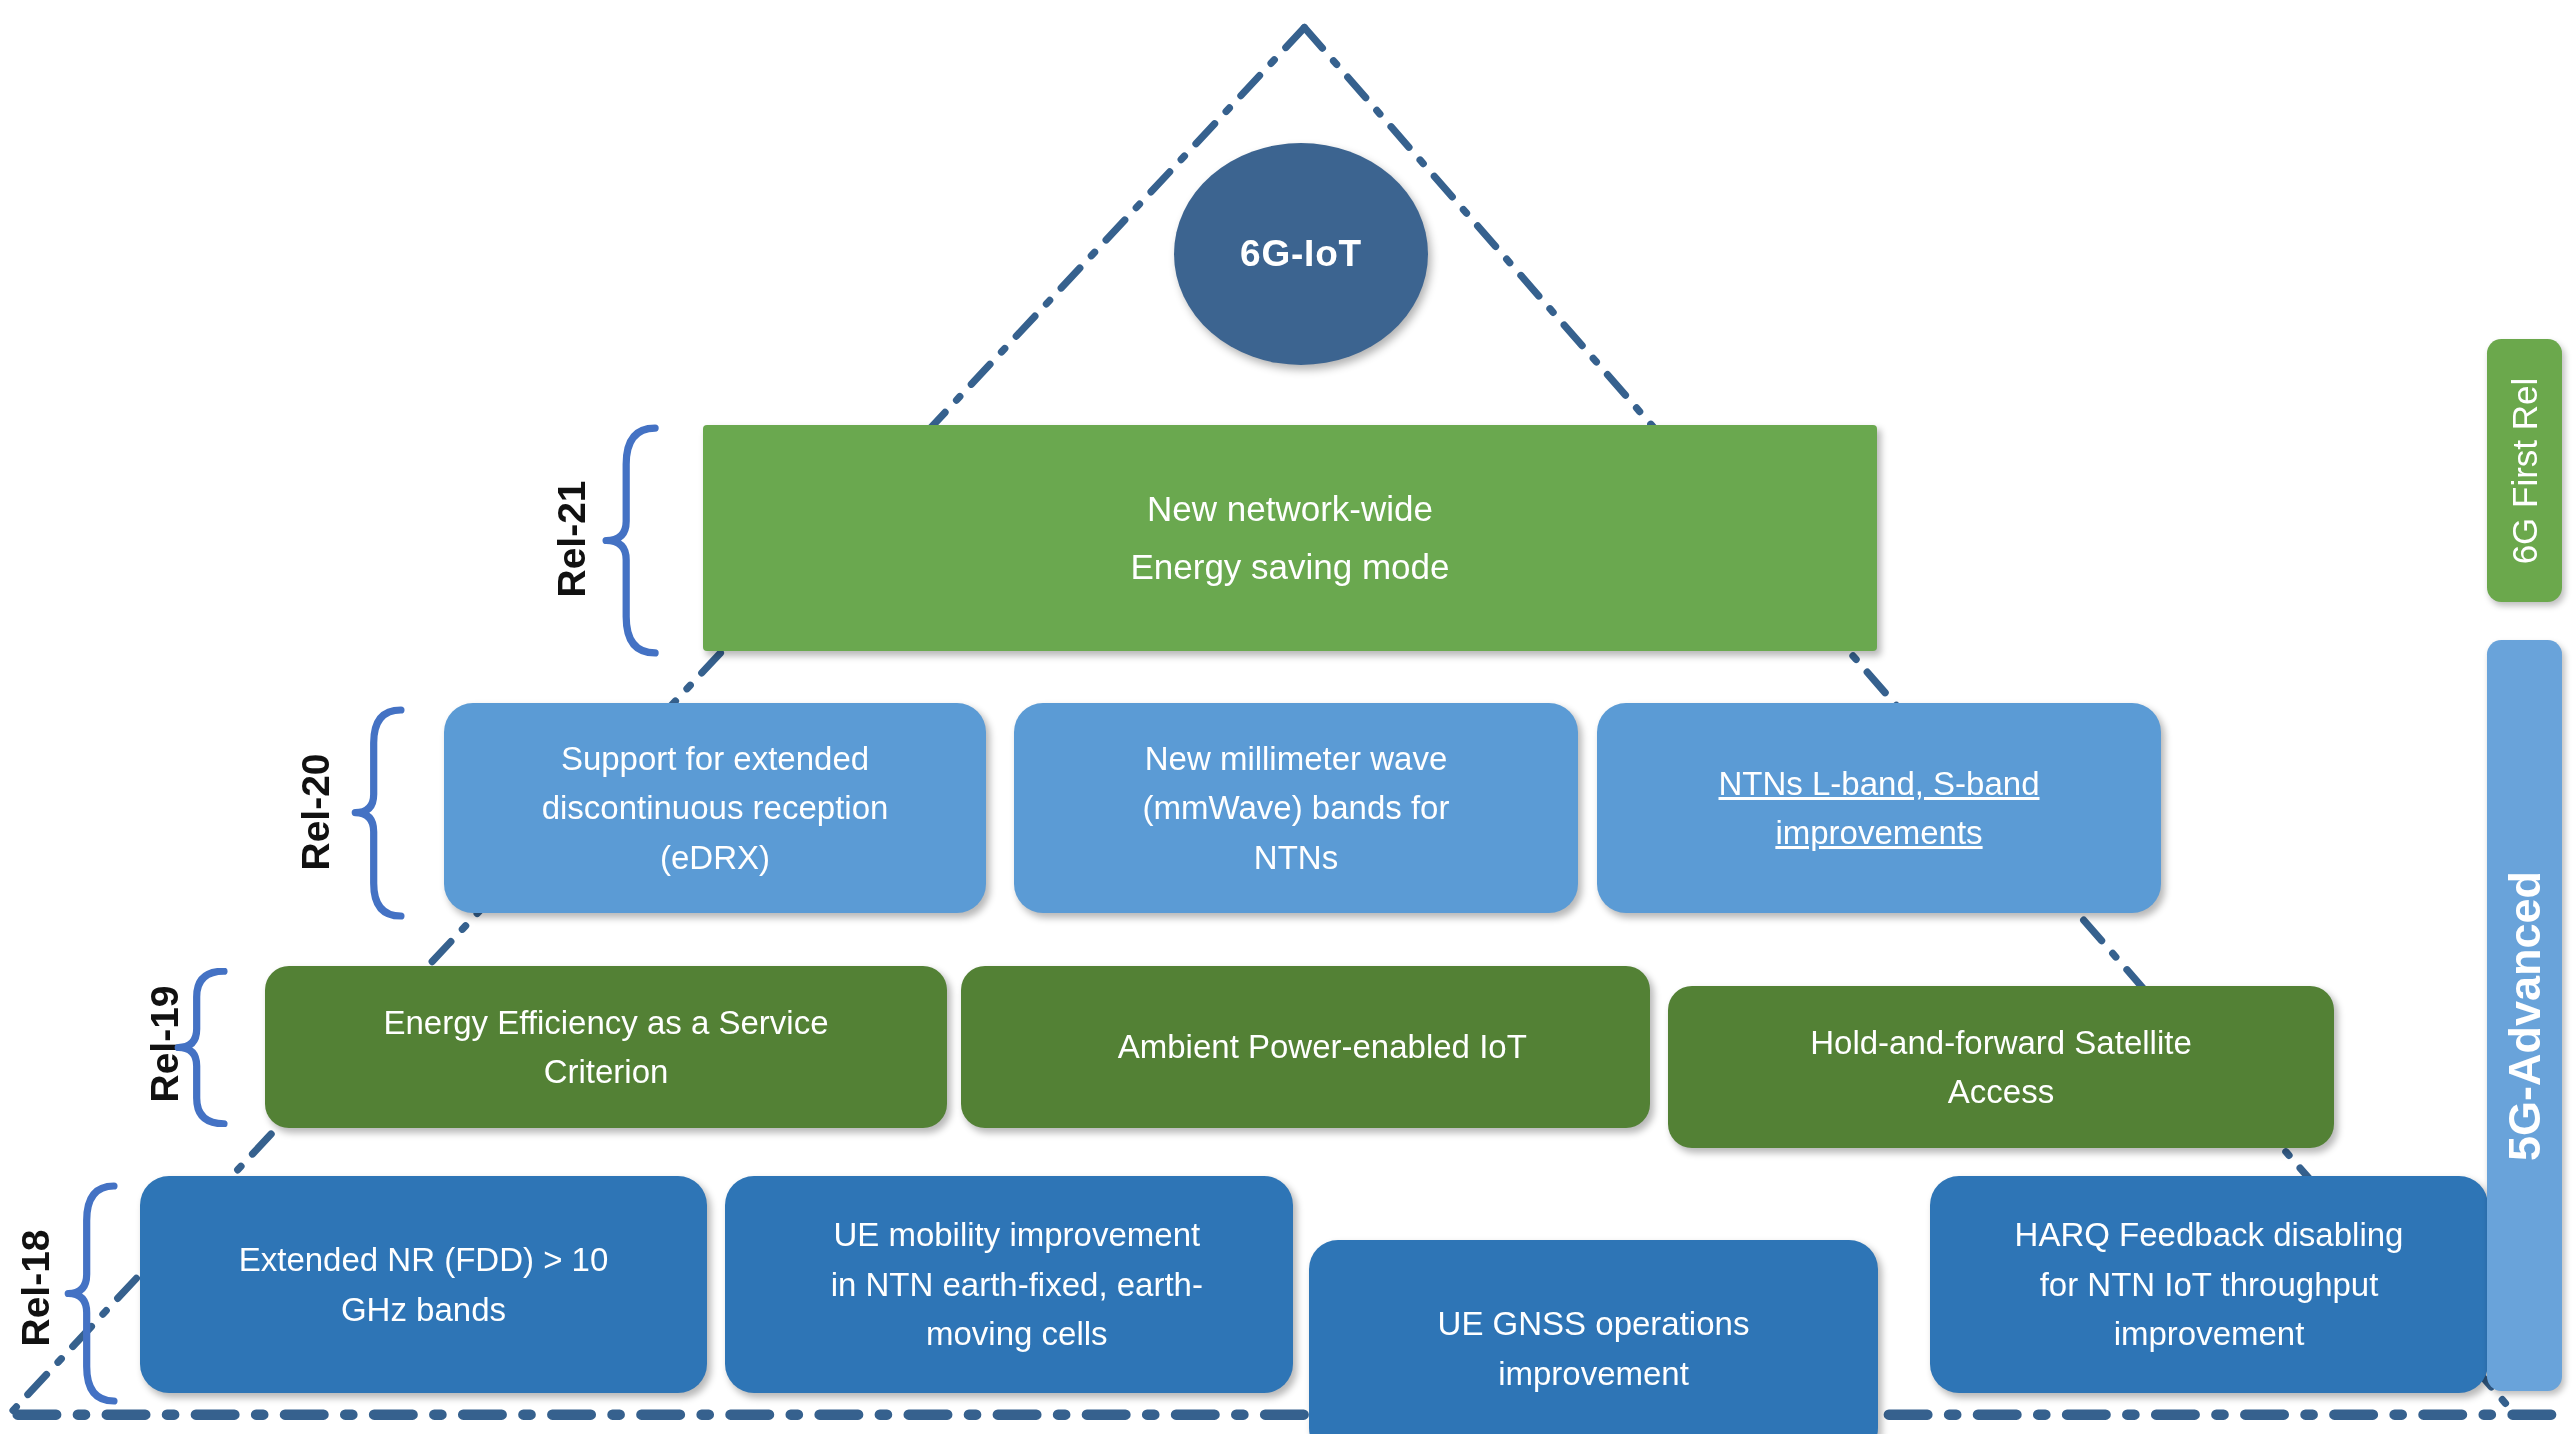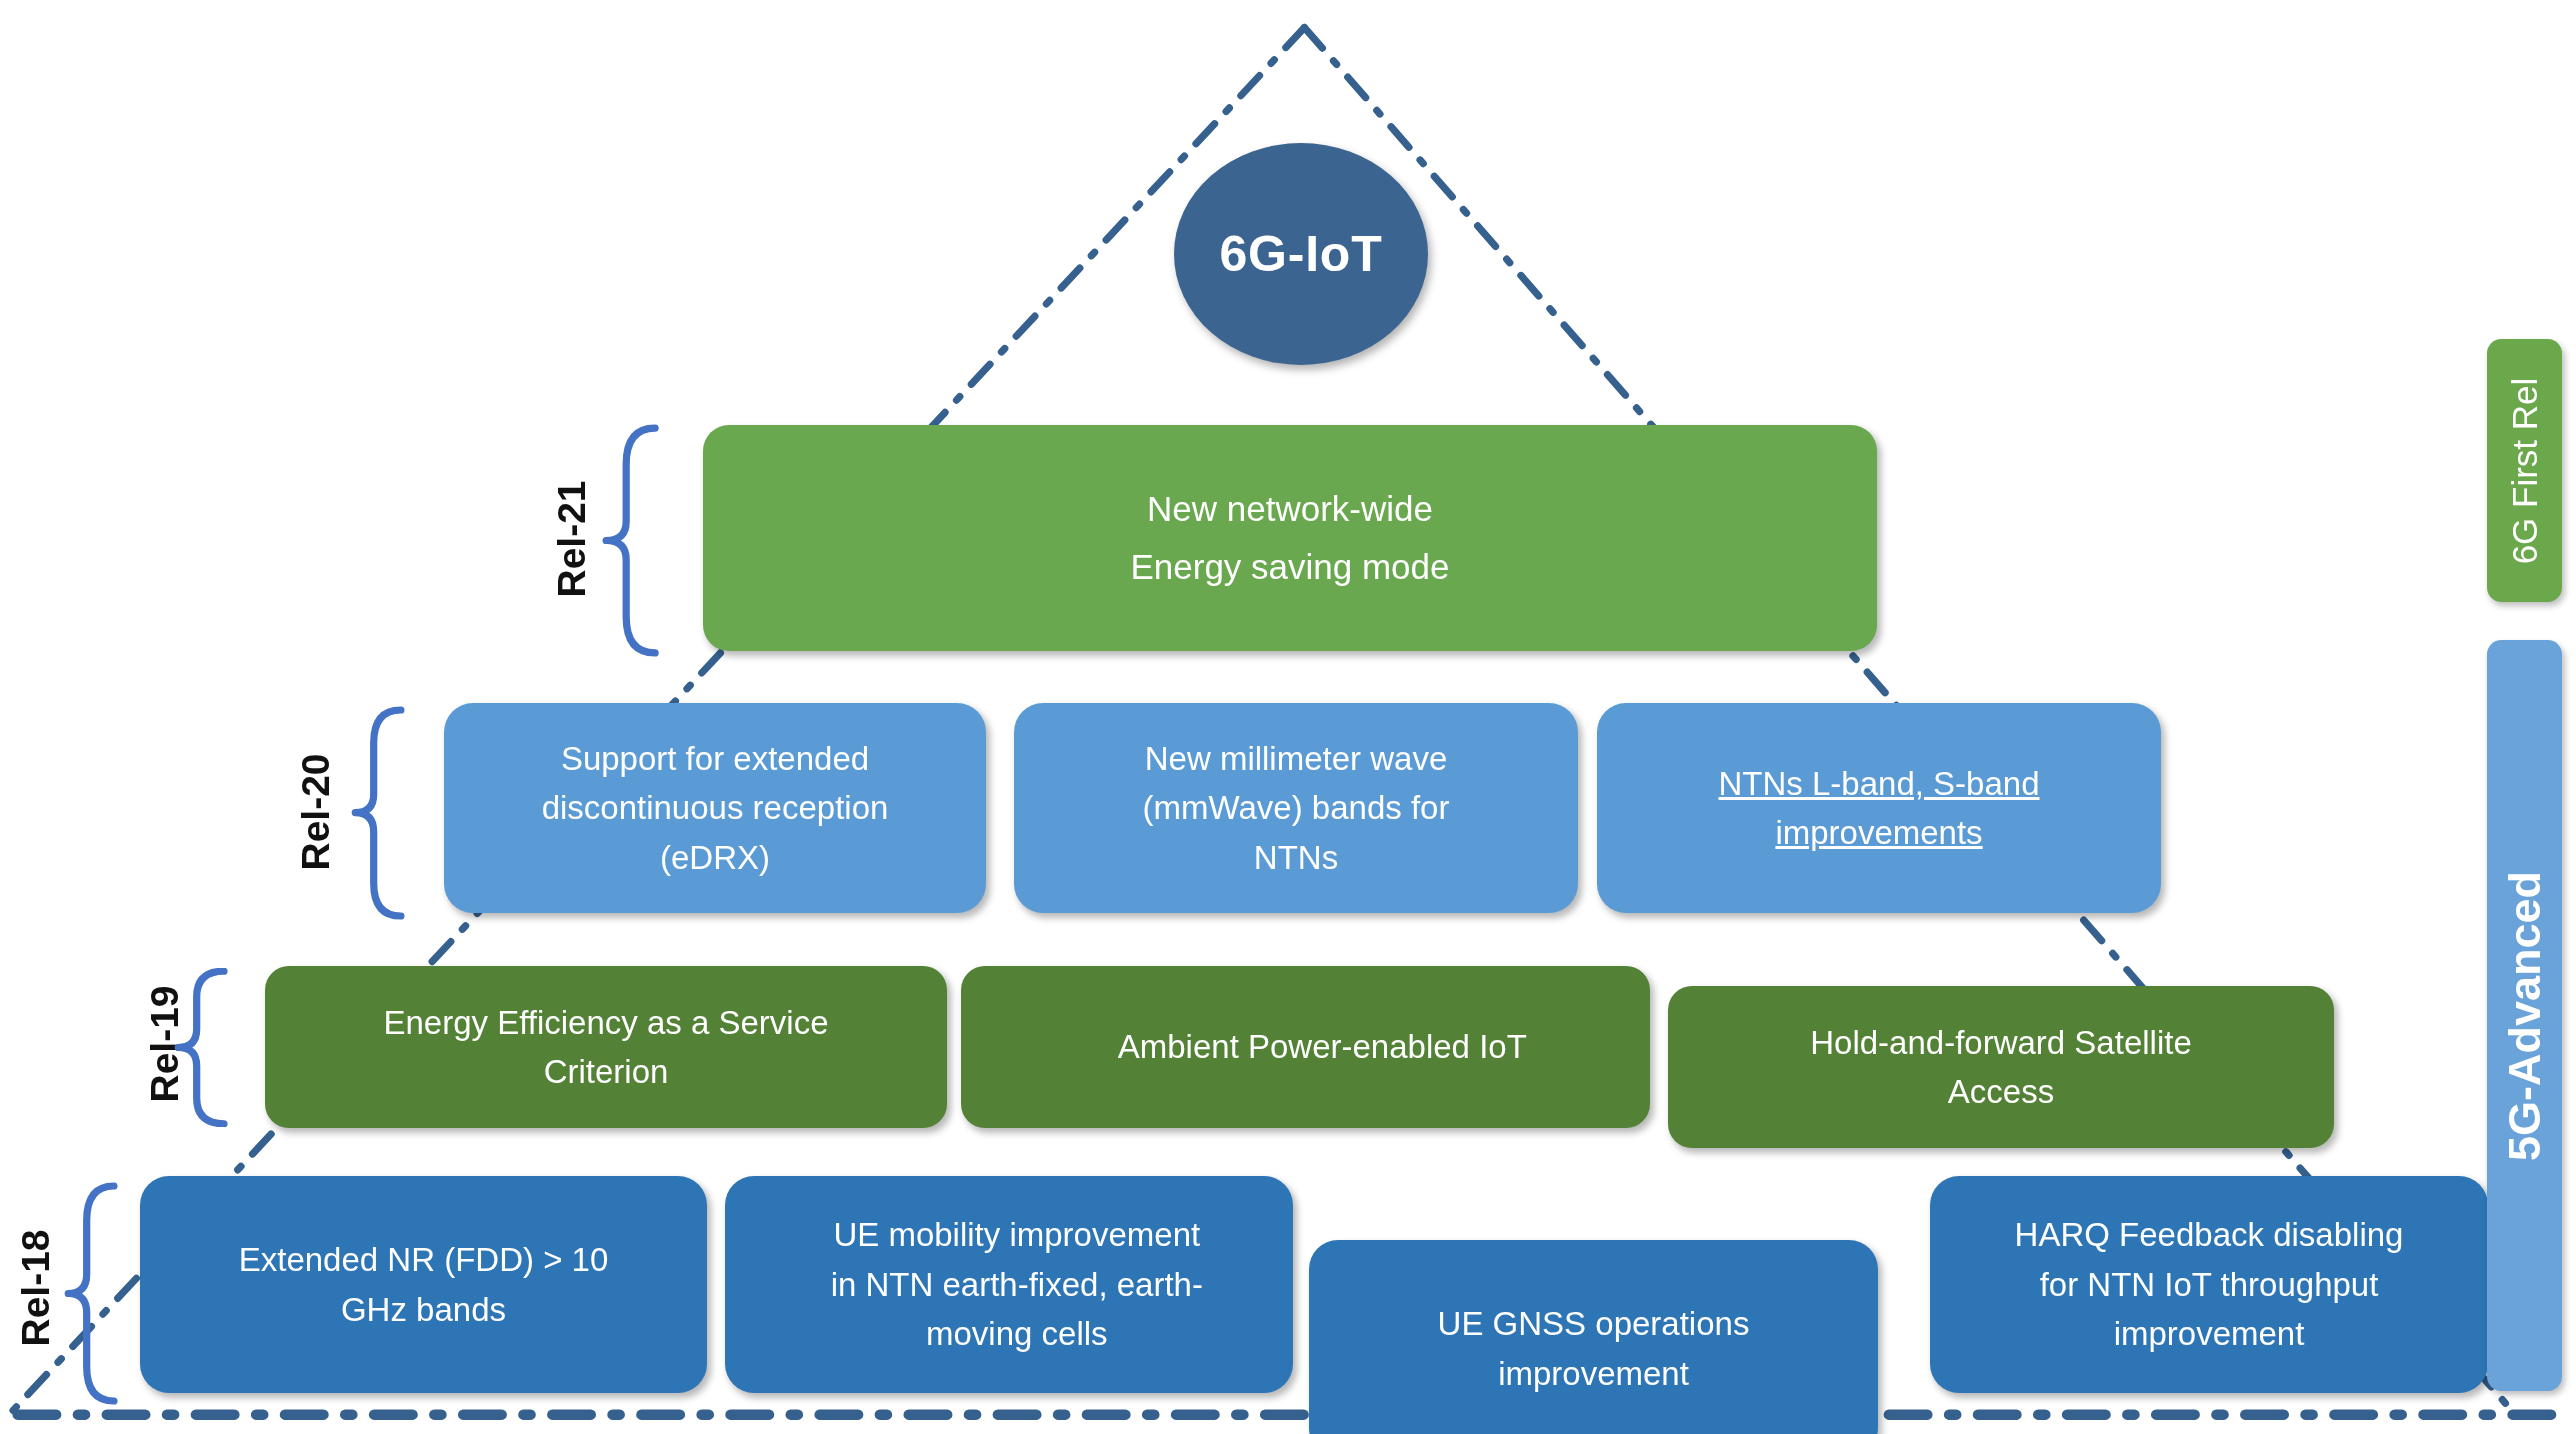--- a/index.html
+++ b/index.html
@@ -11,32 +11,32 @@
     overflow:hidden;
   }
   svg.layer{position:absolute;left:0;top:0;}
   .dash-line{fill:none;stroke:var(--dash-line);}
   .brace path{fill:none;stroke:var(--brace-blue);stroke-width:9;stroke-linecap:round;stroke-linejoin:round;}
   .circle{
     position:absolute;border-radius:50%;
     background:var(--circle);
     box-shadow:3.2px 4.8px 8px rgba(0,0,0,.30);
     display:flex;align-items:center;justify-content:center;
-    color:#ffffff;font-weight:bold;font-size:50px;letter-spacing:0.8px;
+    color:#ffffff;font-weight:bold;font-size:37px;letter-spacing:0.8px;
   }
   .box{
     position:absolute;
     display:flex;align-items:center;justify-content:center;
     text-align:center;color:#ffffff;
     white-space:pre-line;
     box-shadow:3.2px 4.8px 7.2px rgba(0,0,0,.28);
     font-size:33px;line-height:1.5;
     padding:0 14.4px;box-sizing:border-box;
   }
-  .box.rel21{background:var(--rel21-green);border-radius:26px;font-size:35px;line-height:1.65;}
+  .box.rel21{background:var(--rel21-green);border-radius:4px;font-size:35px;line-height:1.65;}
   .box.rel20{background:var(--rel20-blue);border-radius:29px;}
   .box.rel19{background:var(--rel19-green);border-radius:24px;}
   .box.rel18{background:var(--rel18-blue);border-radius:29px;}
   .rot-label{
     position:absolute;
     transform:translate(-50%,-50%) rotate(-90deg);
     white-space:nowrap;
     color:var(--label-text);
     font-weight:bold;font-size:39px;
   }

